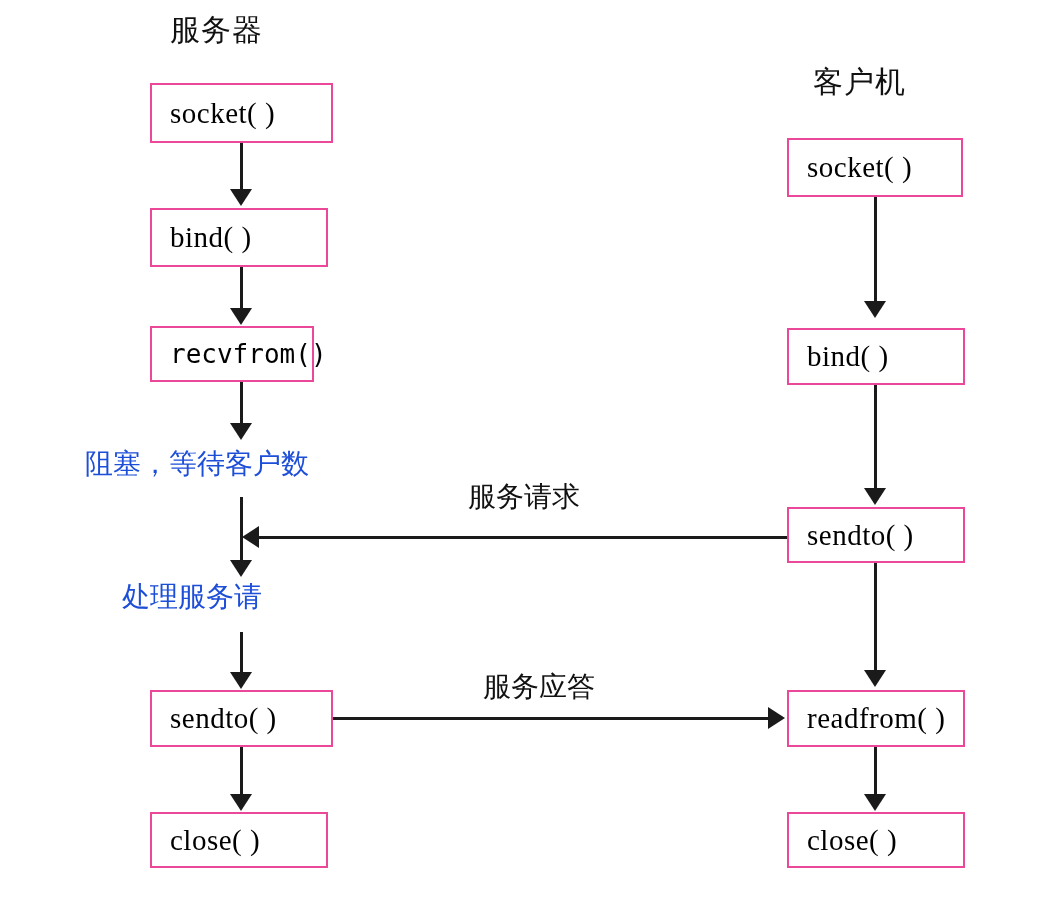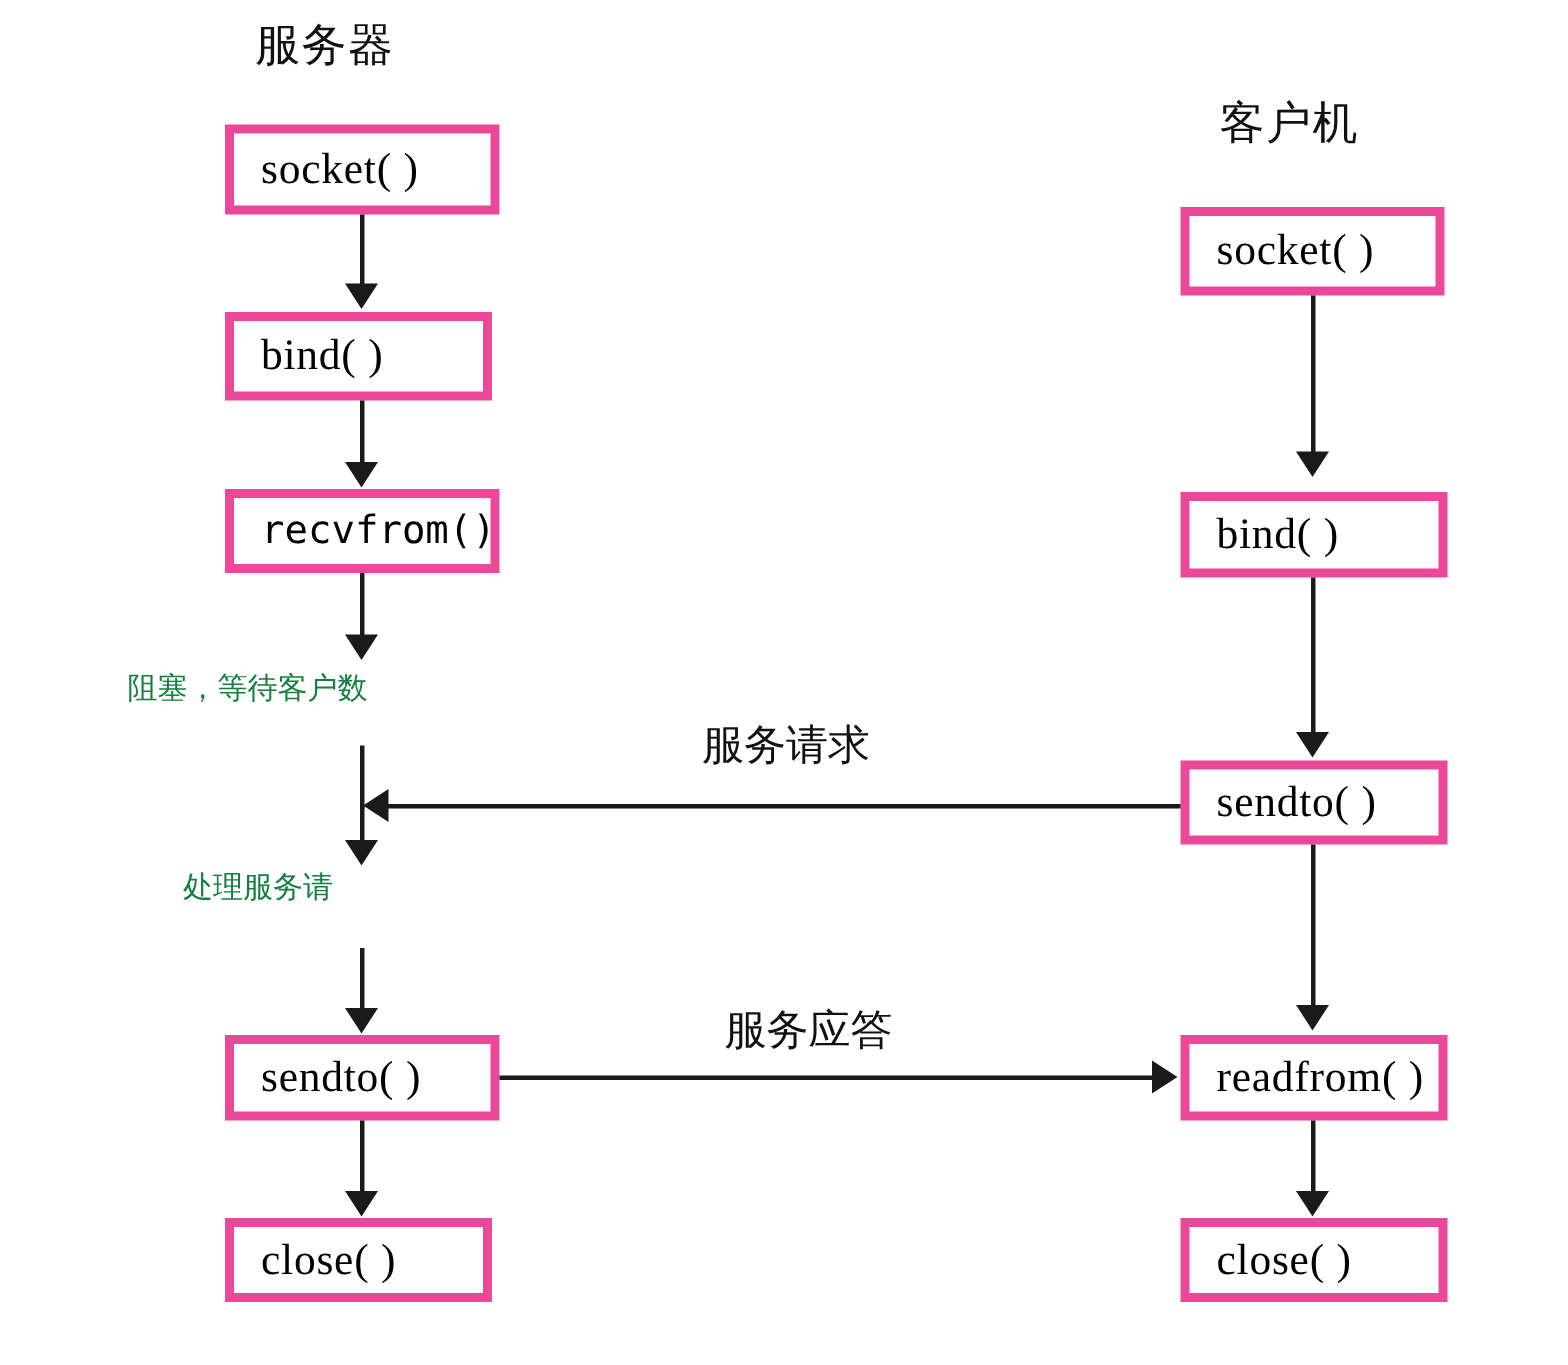--- a/index.html
+++ b/index.html
@@ -23,41 +23,41 @@
     font-family: "DejaVu Sans", sans-serif;
     font-size: 30px;
     color: #111111;
     white-space: nowrap;
     letter-spacing: 1px;
   }
   
   .box {
     position: absolute;
     box-sizing: border-box;
-    border: 6px solid #ec4899;
+    border: 2px solid #ec4899;
     background: #ffffff;
     display: flex;
     align-items: center;
     padding-left: 18px;
     font-family: "Liberation Serif", serif;
     font-size: 29px;
     color: #000000;
     letter-spacing: 0.5px;
   }
   .box.mono {
     font-family: "DejaVu Sans Mono", monospace;
     font-size: 26px;
     letter-spacing: 0;
   }
   
   .note {
     position: absolute;
     font-family: "DejaVu Sans", sans-serif;
-    font-size: 20px;
-    color: #15803d;
+    font-size: 28px;
+    color: #1d4ed8;
     white-space: nowrap;
   }
   .edge-label {
     position: absolute;
     font-family: Liberation Serif, serif;
     font-size: 28px;
     color: #111111;
     white-space: nowrap;
   }
   
@@ -108,21 +108,21 @@
   <div class="box" style="left:150px; top:83px; width:183px; height:60px;">socket( )</div>
 
   <div class="vline" style="left:240px; top:143px; height:48px;"></div>
   <div class="arrow-down" style="left:230px; top:189px;"></div>
 
   <div class="box" style="left:150px; top:208px; width:178px; height:59px;">bind( )</div>
 
   <div class="vline" style="left:240px; top:267px; height:44px;"></div>
   <div class="arrow-down" style="left:230px; top:308px;"></div>
 
-  <div class="box mono" style="left:150px; top:326px; width:183px; height:56px;">recvfrom()</div>
+  <div class="box mono" style="left:150px; top:326px; width:164px; height:56px;">recvfrom()</div>
 
   <div class="vline" style="left:240px; top:382px; height:44px;"></div>
   <div class="arrow-down" style="left:230px; top:423px;"></div>
 
   <div class="note" style="left:85px; top:445px;">阻塞，等待客户数</div>
 
   <div class="vline" style="left:240px; top:497px; height:42px;"></div>
 
   <div class="vline" style="left:240px; top:537px; height:32px;"></div>
   <div class="arrow-down" style="left:230px; top:560px;"></div>

